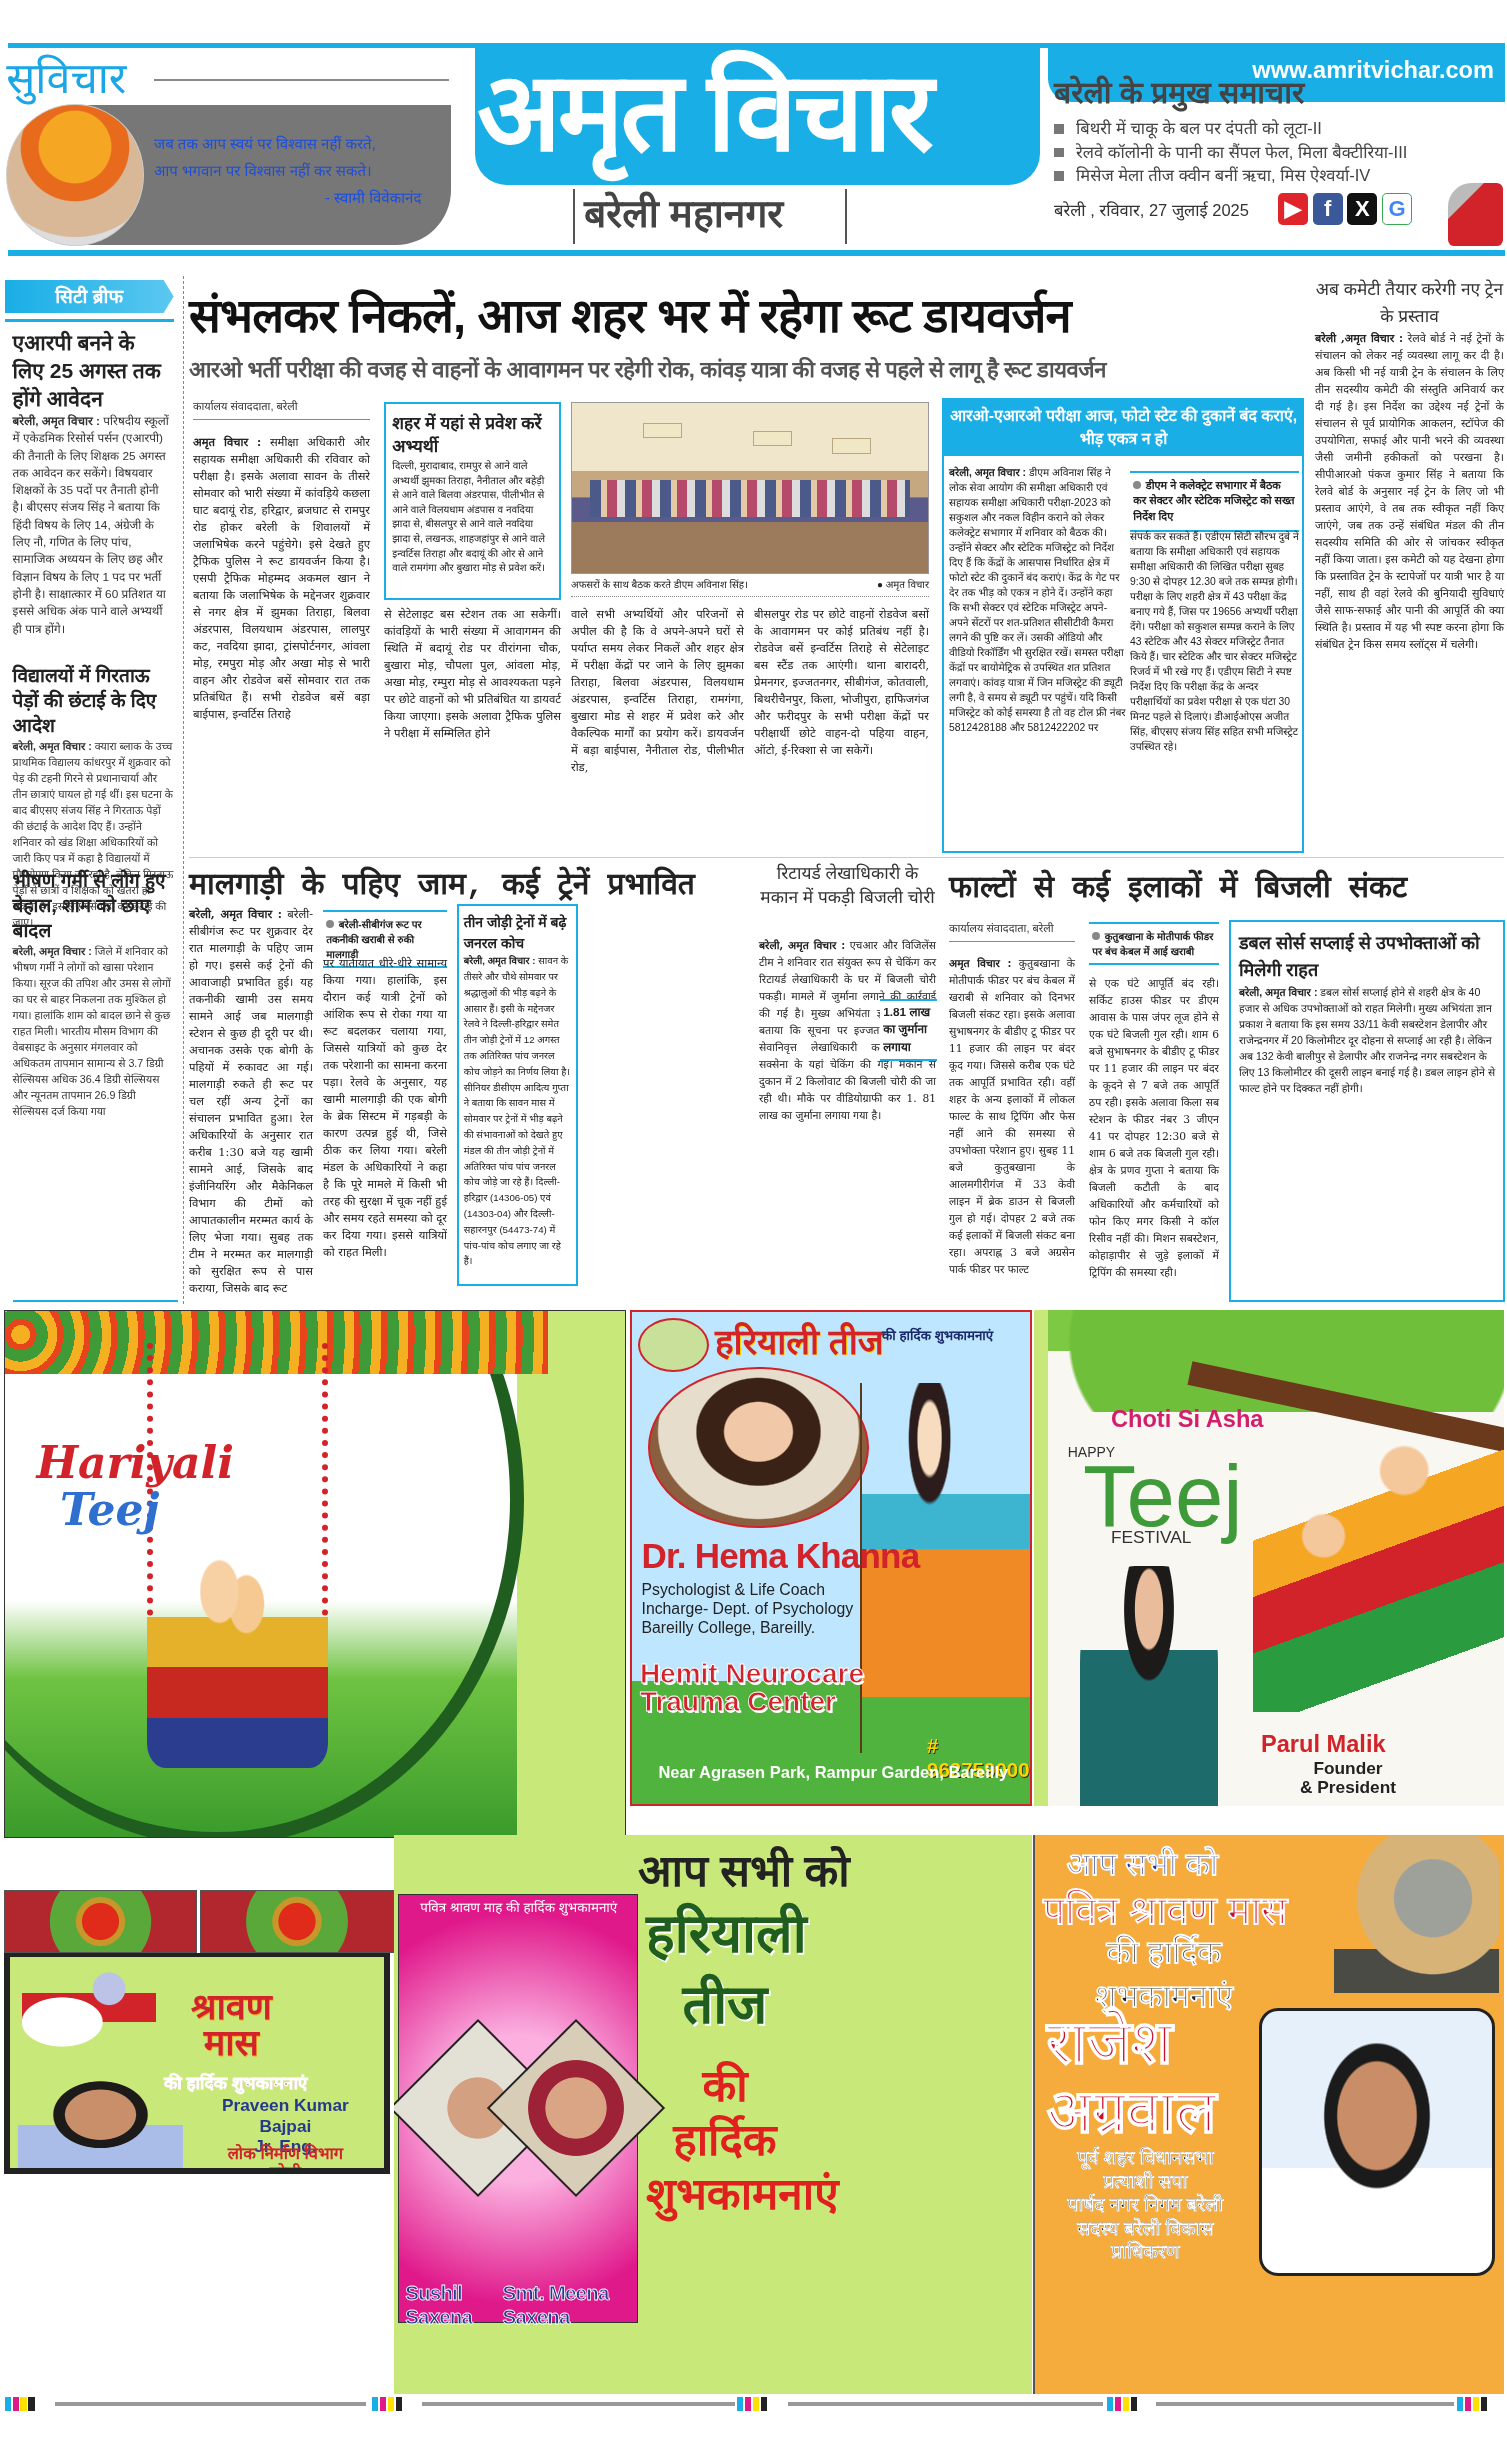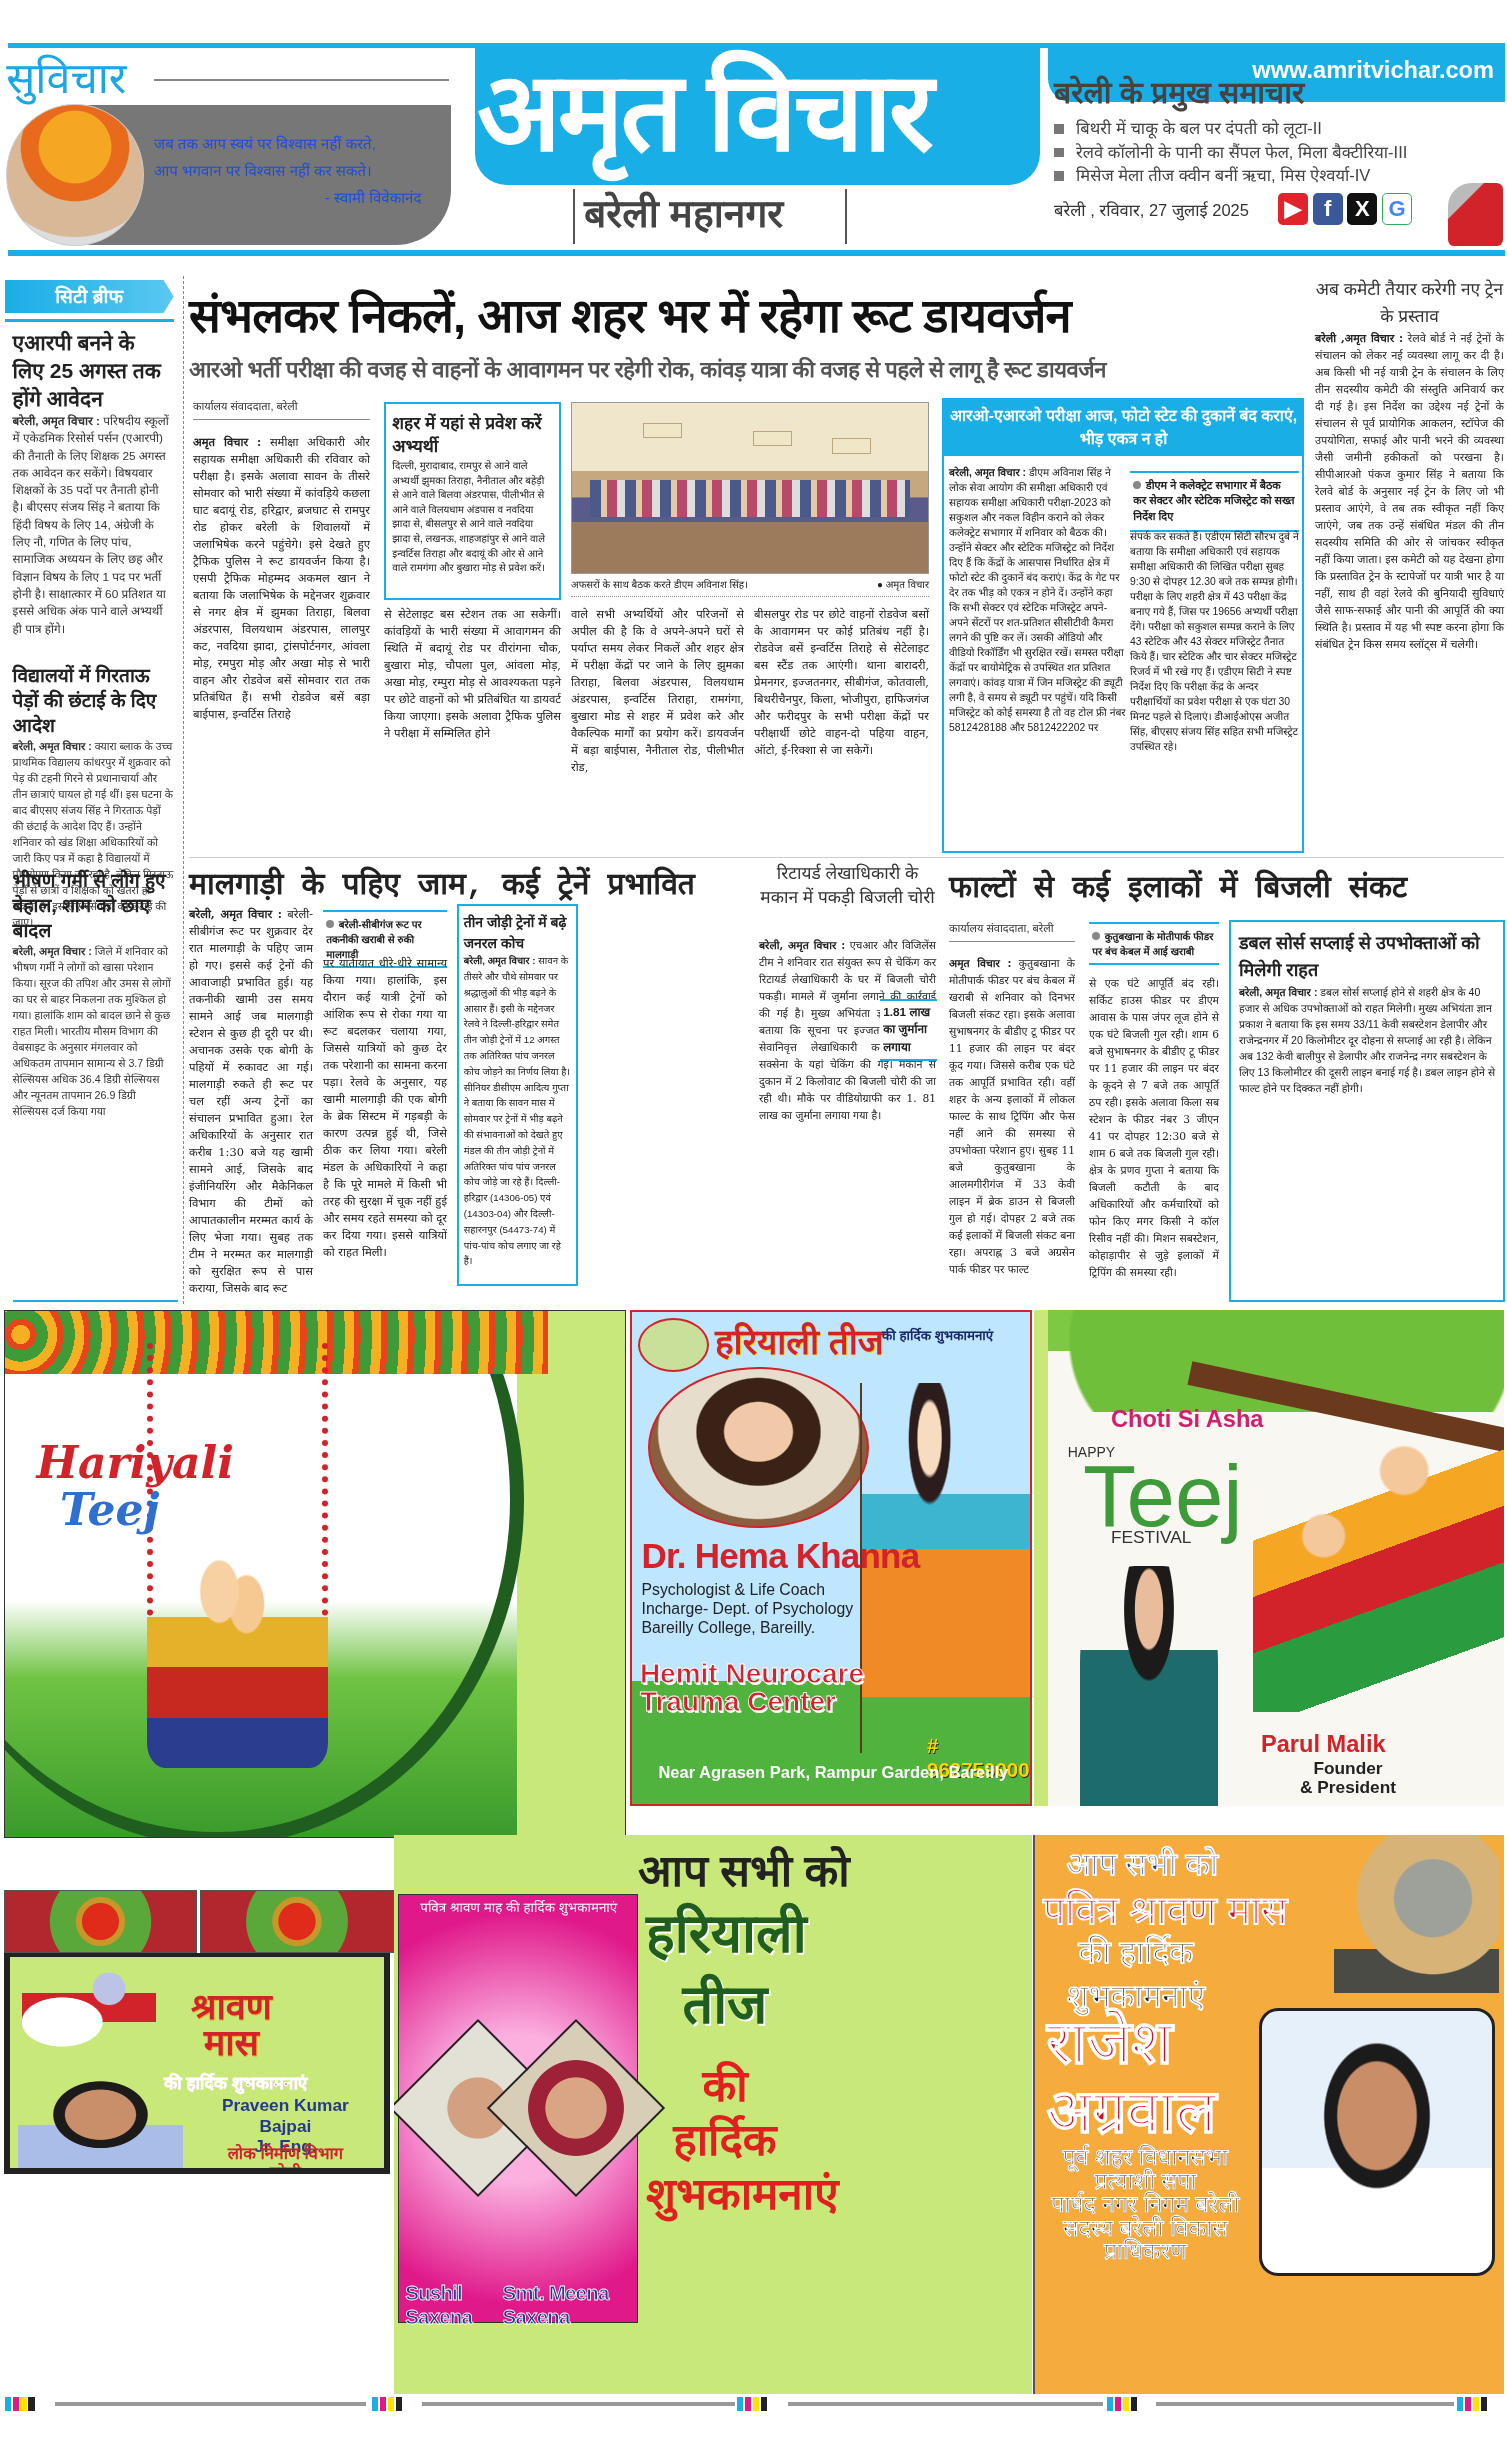--- a/index.html
+++ b/index.html
@@ -99,24 +99,24 @@
 .ad6-pink-title{position:absolute;left:3.9px;top:3.2px;width:232px;text-align:center;font-size:13.4px;color:#fff;font-family:"Liberation Sans",sans-serif}
 .diamond{position:absolute;width:126px;height:126px;transform:rotate(45deg);border:2.4px solid #222;overflow:hidden}
 .d1{left:15.8px;top:150px;background:radial-gradient(circle at 50% 50%,#d3a081 0 35%,#e3e0d6 36%)}
 .d2{left:114px;top:150px;background:radial-gradient(circle at 50% 50%,#d9a585 0 35%,#9e2237 36% 55%,#d8cdb6 56%)}
 .ad6-names{position:absolute;left:6.3px;top:386px;width:232px;display:flex;justify-content:center;font-size:20.5px;font-weight:bold;color:#263a8c;font-family:"Liberation Sans",sans-serif;-webkit-text-stroke:0.8px #fff;letter-spacing:-0.8px}
 .ad6-green{position:absolute;left:252px;top:63px;width:158px;text-align:center;font-size:54px;font-weight:bold;line-height:71px;color:#1f5e1f;font-family:"Liberation Sans",sans-serif;text-shadow:1.6px 1.6px 0 #fff}
 .ad6-red{position:absolute;left:252px;top:224px;width:158px;text-align:center;font-size:44px;font-weight:bold;line-height:54px;color:#e0201e;font-family:"Liberation Sans",sans-serif}
 .ad7{left:1033px;top:1835px;width:471px;height:559px;background:#f5ac3c;border-left:2.4px solid #555}
 .ad7-apsabhi{position:absolute;left:31.5px;top:6.3px;font-size:31.5px;font-weight:bold;color:#263a8c;font-family:"Liberation Sans",sans-serif;-webkit-text-stroke:0.8px #fff}
 .ad7-pavitra{position:absolute;left:7.9px;top:47px;font-size:39px;font-weight:bold;color:#c8102e;font-family:"Liberation Sans",sans-serif;-webkit-text-stroke:0.8px #fff}
-.ad7-wish{position:absolute;left:32px;top:95px;font-size:31.5px;font-weight:bold;color:#222;line-height:44px;text-align:center;font-family:"Liberation Sans",sans-serif;-webkit-text-stroke:0.8px #fff}
+.ad7-wish{position:absolute;left:60px;top:95px;font-size:31.5px;font-weight:bold;color:#222;line-height:44px;text-align:center;font-family:"Liberation Sans",sans-serif;-webkit-text-stroke:0.8px #fff}
 .ad7-shiva{position:absolute;left:299px;top:0;width:165px;height:158px;background:radial-gradient(circle at 60% 40%,#9ea09a 0 28%,#d8b378 29% 55%,transparent 56%),linear-gradient(180deg,transparent 72%,#4b4b45 72%)}
 .ad7-name{position:absolute;left:11.8px;top:173px;font-size:60px;font-weight:bold;color:#c8102e;line-height:69px;font-family:"Liberation Sans",sans-serif;-webkit-text-stroke:1.6px #fff}
-.ad7-roles{position:absolute;left:7.9px;top:311px;width:205px;text-align:center;font-size:23px;font-weight:bold;line-height:23.6px;color:#222;font-family:"Liberation Sans",sans-serif;-webkit-text-stroke:0.4px #fff}
+.ad7-roles{position:absolute;left:7.9px;top:311px;width:205px;text-align:center;font-size:19px;font-weight:bold;line-height:23.6px;color:#222;font-family:"Liberation Sans",sans-serif;-webkit-text-stroke:0.4px #fff}
 .ad7-photo{position:absolute;left:224px;top:173px;width:236px;height:268px;border:3.2px solid #222;border-radius:19px;background:radial-gradient(ellipse at 50% 40%,#c98d67 0 24%,#1b1b1b 25% 32%,transparent 33%),linear-gradient(180deg,#e6f0fb 0 60%,#fff 60%)}
 
 .reg{position:absolute;top:2397px;display:flex;gap:1.6px;align-items:center}
 .reg span{display:inline-block;width:6.3px;height:14px}
 .regbar{position:absolute;top:2402px;height:3.9px;background:#999}
 </style>
 </head>
 <body>
 
 <div id="masthead" class="abs">

